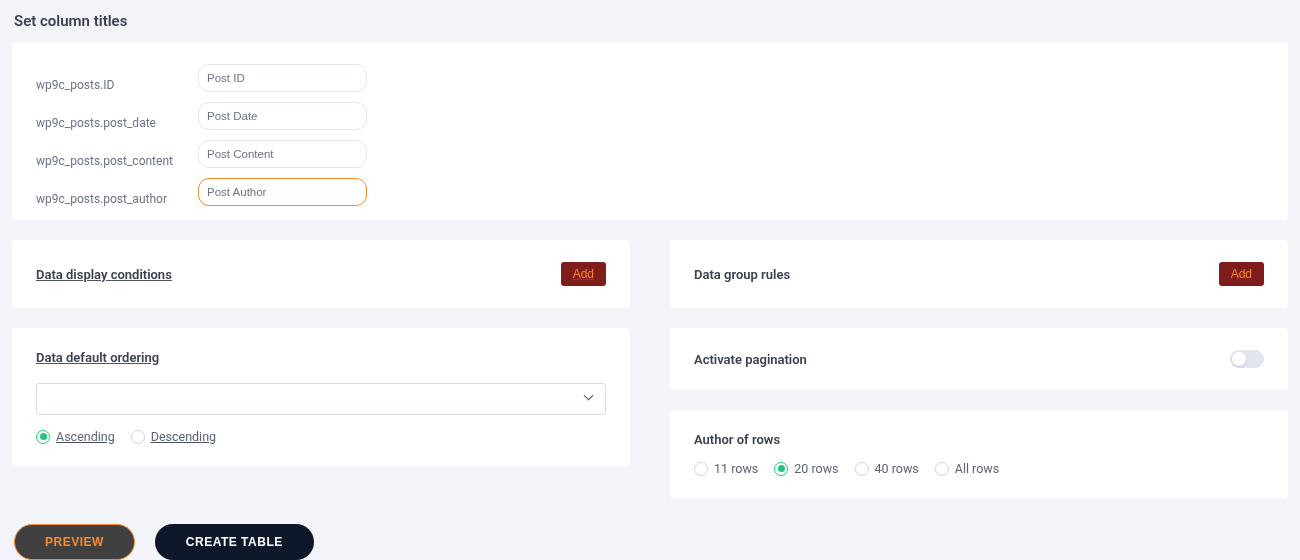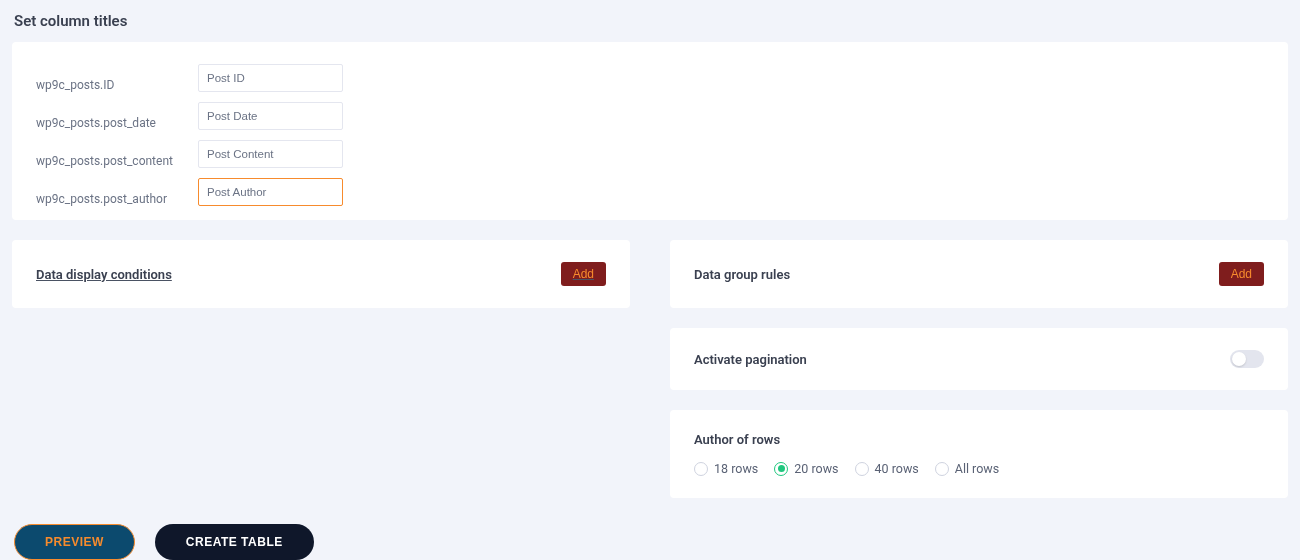--- a/index.html
+++ b/index.html
@@ -50,24 +50,24 @@
     align-items: flex-end;
     gap: 12px;
     margin-bottom: 10px;
   }
   .col-label {
     width: 150px;
     font-size: 12px;
     color: #6b7385;
   }
   .col-input {
-    width: 145px;
+    width: 169px;
     height: 28px;
     border: 1px solid #e4e6ef;
-    border-radius: 2px;
+    border-radius: 11px;
     font-size: 11.5px;
     padding: 0 8px;
     color: #6b7385;
   }
   .col-input.active {
     border-color: #f78b2d;
   }
   
   .cols {
     display: flex;
@@ -169,21 +169,21 @@
   .btn {
     border-radius: 20px;
     font-size: 12px;
     font-weight: 600;
     letter-spacing: 0.5px;
     padding: 10px 30px;
     cursor: pointer;
     border: 1px solid transparent;
   }
   .btn-outline {
-    background: #0c4a6e;
+    background: #404040;
     color: #f78b2d;
     border-color: #f78b2d;
   }
   .btn-solid {
     background: #0f172a;
     color: #fff;
   }
   .pag-card .card-title { margin-bottom: 0; }
   .rows-card .card-title { margin-bottom: 0; }
 </style>
@@ -213,20 +213,38 @@
 
 <div class="cols">
   <div class="col-left">
     <div class="card">
       <div class="card-header">
         <div class="card-title">Data display conditions</div>
         <button class="add-btn">Add</button>
       </div>
     </div>
 
+    <div class="card">
+      <div class="card-title">Data default ordering</div>
+      <div class="select-wrap">
+        <div class="select-box">
+          <span class="chev"></span>
+        </div>
+      </div>
+      <div class="radio-row">
+        <div class="radio-item">
+          <span class="radio-dot checked"></span>
+          <span>Ascending</span>
+        </div>
+        <div class="radio-item">
+          <span class="radio-dot"></span>
+          <span>Descending</span>
+        </div>
+      </div>
+    </div>
   </div>
 
   <div class="col-right">
     <div class="card">
       <div class="card-header">
         <div class="card-title">Data group rules</div>
         <button class="add-btn">Add</button>
       </div>
     </div>
 
@@ -235,21 +253,21 @@
         <div class="card-title">Activate pagination</div>
         <div class="toggle"></div>
       </div>
     </div>
 
     <div class="card rows-card radio-group">
       <div class="card-title">Author of rows</div>
       <div class="radio-row">
         <div class="radio-item">
           <span class="radio-dot"></span>
-          <span>18 rows</span>
+          <span>11 rows</span>
         </div>
         <div class="radio-item">
           <span class="radio-dot checked"></span>
           <span>20 rows</span>
         </div>
         <div class="radio-item">
           <span class="radio-dot"></span>
           <span>40 rows</span>
         </div>
         <div class="radio-item">

